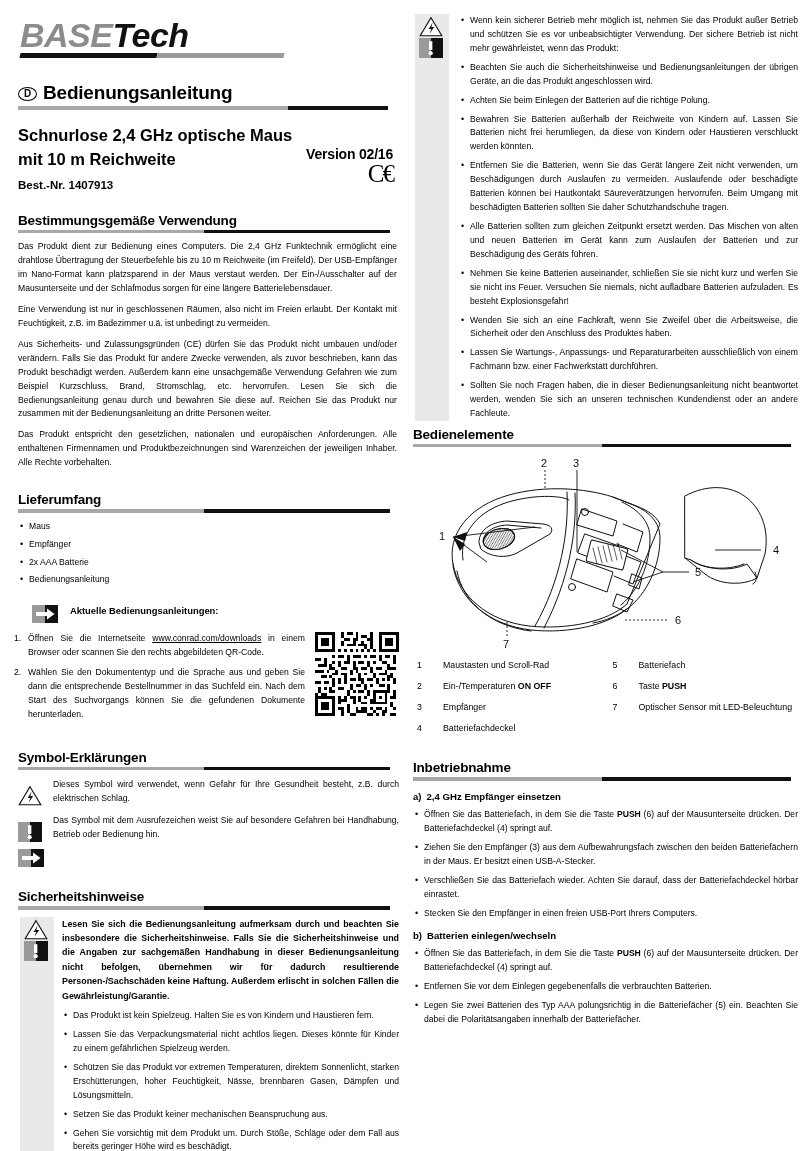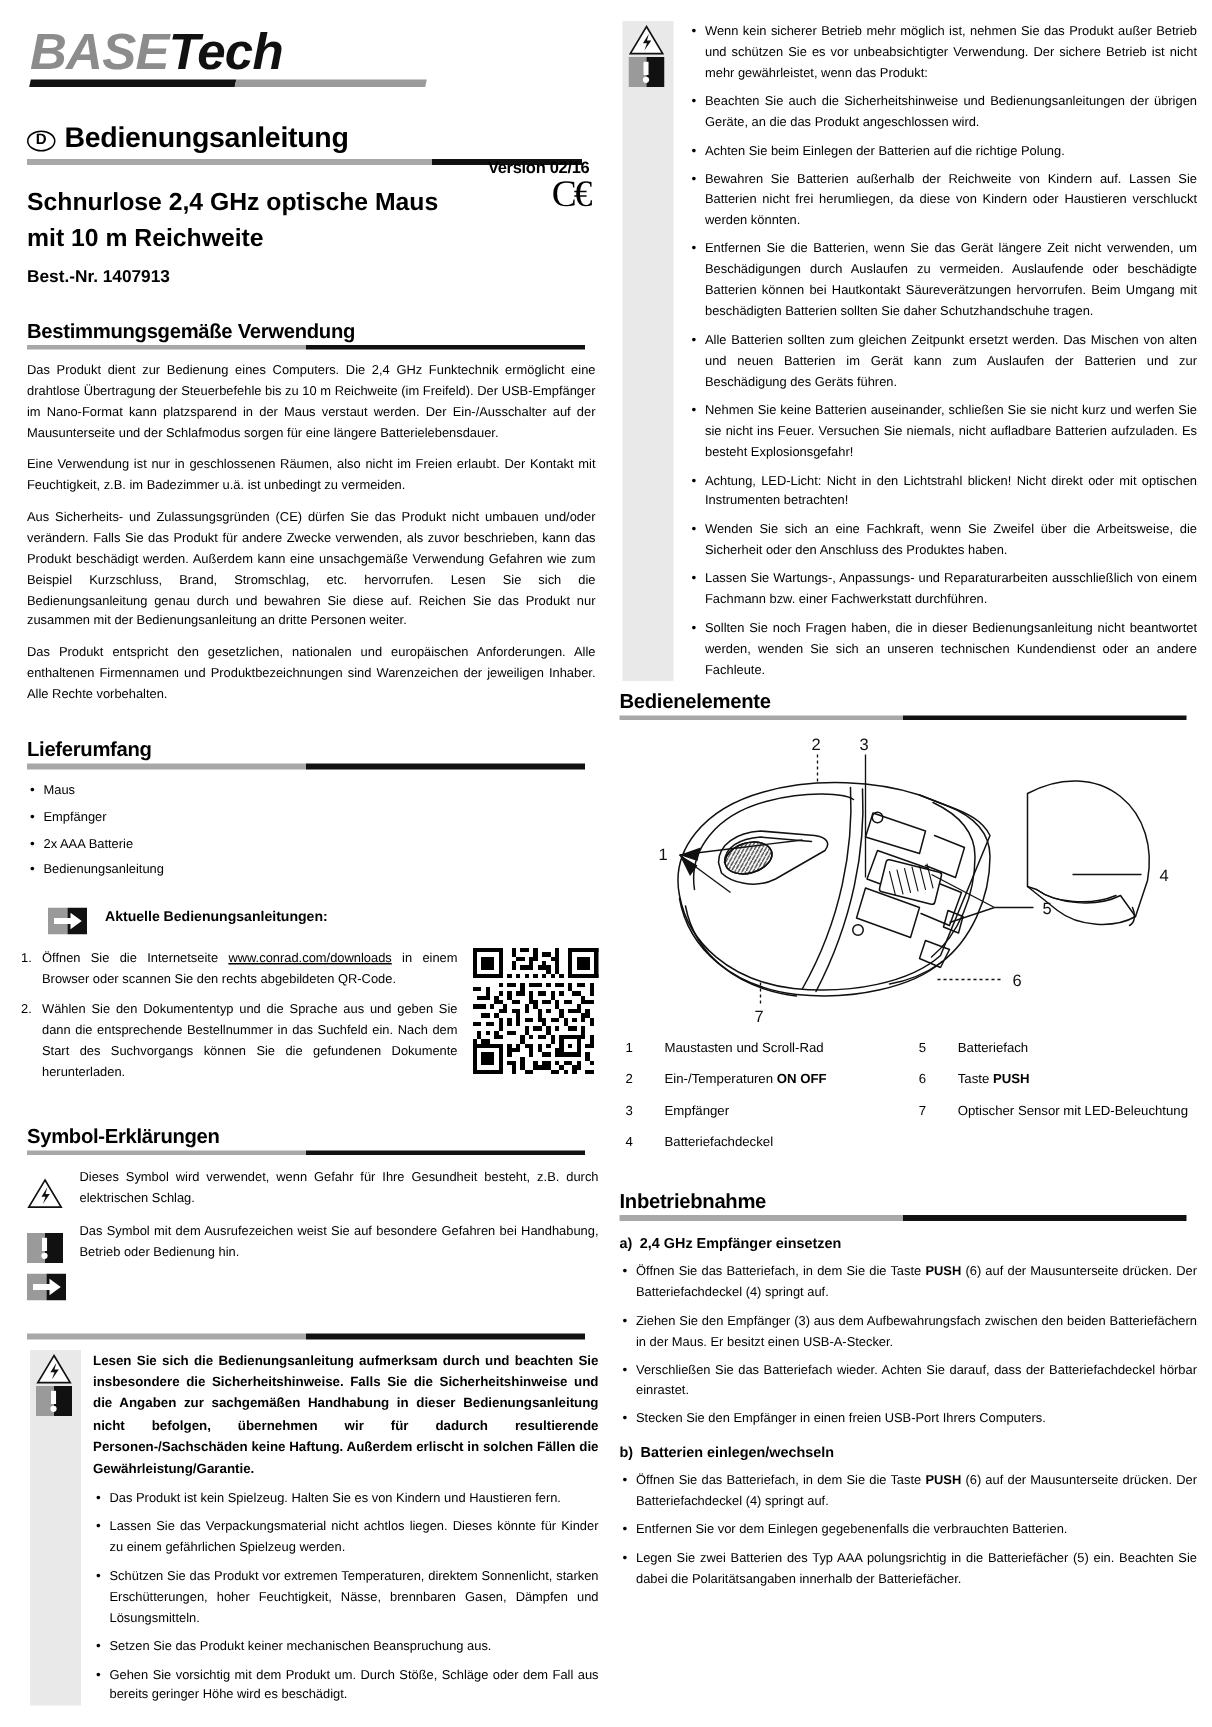--- a/index.html
+++ b/index.html
@@ -46,21 +46,21 @@
   .doc-title{font-size:19px;font-weight:bold;letter-spacing:-0.2px;}
   .title-rule{
     height:4px;width:370px;margin:2px 0 0 4px;display:flex;
   }
   .title-rule .r1{background:#a8a8a8;flex:0 0 73%;}
   .title-rule .r2{background:#111;flex:1;}
 
   .version-block{
     position:absolute;right:6px;top:92px;text-align:right;width:100px;
   }
-  .version-txt{font-size:11px;font-weight:bold;letter-spacing:-0.2px;}
+  .version-txt{font-size:14px;font-weight:bold;letter-spacing:-0.2px;margin-top:40px;}
   .ce{font-size:25px;line-height:0.9;font-weight:normal;letter-spacing:-2px;margin-top:1px;font-family:"Liberation Serif",serif;}
 
   .prod-title{font-size:16.5px;font-weight:bold;line-height:1.45;margin:14px 0 0 4px;}
   .prod-no{font-size:11.5px;font-weight:bold;margin:7px 0 0 4px;}
 
   
   .sec{margin:22px 0 0 4px;}
   .sec h2{
     font-size:13.5px;font-weight:bold;margin:0 0 2px 0;letter-spacing:-0.2px;
   }
@@ -412,20 +412,21 @@
           <svg viewBox="0 0 52 36" width="26" height="18">
             <rect x="0" y="0" width="26" height="36" fill="#9a9a9a"></rect>
             <rect x="26" y="0" width="26" height="36" fill="#111"></rect>
             <path d="M8 14 H30 V7 L45 18 L30 29 V22 H8 Z" fill="#fff"></path>
           </svg>
         </span>
       </div>
     </div>
 
     <div class="sec">
+      <h2>Sicherheitshinweise</h2>
       <div class="sec-rule">
           <div class="r1"></div>
           <div class="r2"></div>
         </div>
 
       <div class="rail-block">
         <div class="rail"></div>
         <div class="rail-icons">
           <span class="ic ic-warn">
             <svg viewBox="0 0 30 26" width="24" height="21">
@@ -480,21 +481,20 @@
       <ul class="bul">
         <li>
           <span>Wenn kein sicherer Betrieb mehr möglich ist, nehmen Sie das Produkt außer Betrieb und schützen Sie es vor unbeabsichtigter Verwendung. Der sichere Betrieb ist nicht mehr gewährleistet, wenn das Produkt:</span>
         </li>
         <li>Beachten Sie auch die Sicherheitshinweise und Bedienungsanleitungen der übrigen Geräte, an die das Produkt angeschlossen wird.</li>
         <li>Achten Sie beim Einlegen der Batterien auf die richtige Polung.</li>
         <li>Bewahren Sie Batterien außerhalb der Reichweite von Kindern auf. Lassen Sie Batterien nicht frei herumliegen, da diese von Kindern oder Haustieren verschluckt werden könnten.</li>
         <li>Entfernen Sie die Batterien, wenn Sie das Gerät längere Zeit nicht verwenden, um Beschädigungen durch Auslaufen zu vermeiden. Auslaufende oder beschädigte Batterien können bei Hautkontakt Säureverätzungen hervorrufen. Beim Umgang mit beschädigten Batterien sollten Sie daher Schutzhandschuhe tragen.</li>
         <li>Alle Batterien sollten zum gleichen Zeitpunkt ersetzt werden. Das Mischen von alten und neuen Batterien im Gerät kann zum Auslaufen der Batterien und zur Beschädigung des Geräts führen.</li>
         <li>Nehmen Sie keine Batterien auseinander, schließen Sie sie nicht kurz und werfen Sie sie nicht ins Feuer. Versuchen Sie niemals, nicht aufladbare Batterien aufzuladen. Es besteht Explosionsgefahr!</li>
-        <li>Achtung, LED-Licht: Nicht in den Lichtstrahl blicken! Nicht direkt oder mit optischen Instrumenten betrachten!</li>
         <li>Wenden Sie sich an eine Fachkraft, wenn Sie Zweifel über die Arbeitsweise, die Sicherheit oder den Anschluss des Produktes haben.</li>
         <li>Lassen Sie Wartungs-, Anpassungs- und Reparaturarbeiten ausschließlich von einem Fachmann bzw. einer Fachwerkstatt durchführen.</li>
         <li>Sollten Sie noch Fragen haben, die in dieser Bedienungsanleitung nicht beantwortet werden, wenden Sie sich an unseren technischen Kundendienst oder an andere Fachleute.</li>
       </ul>
     </div>
 
     <div class="sec" style="margin-top:6px;margin-left:0;">
       <h2>Bedienelemente</h2>
       <div class="sec-rule" style="width:378px;">
           <div class="r1"></div>

